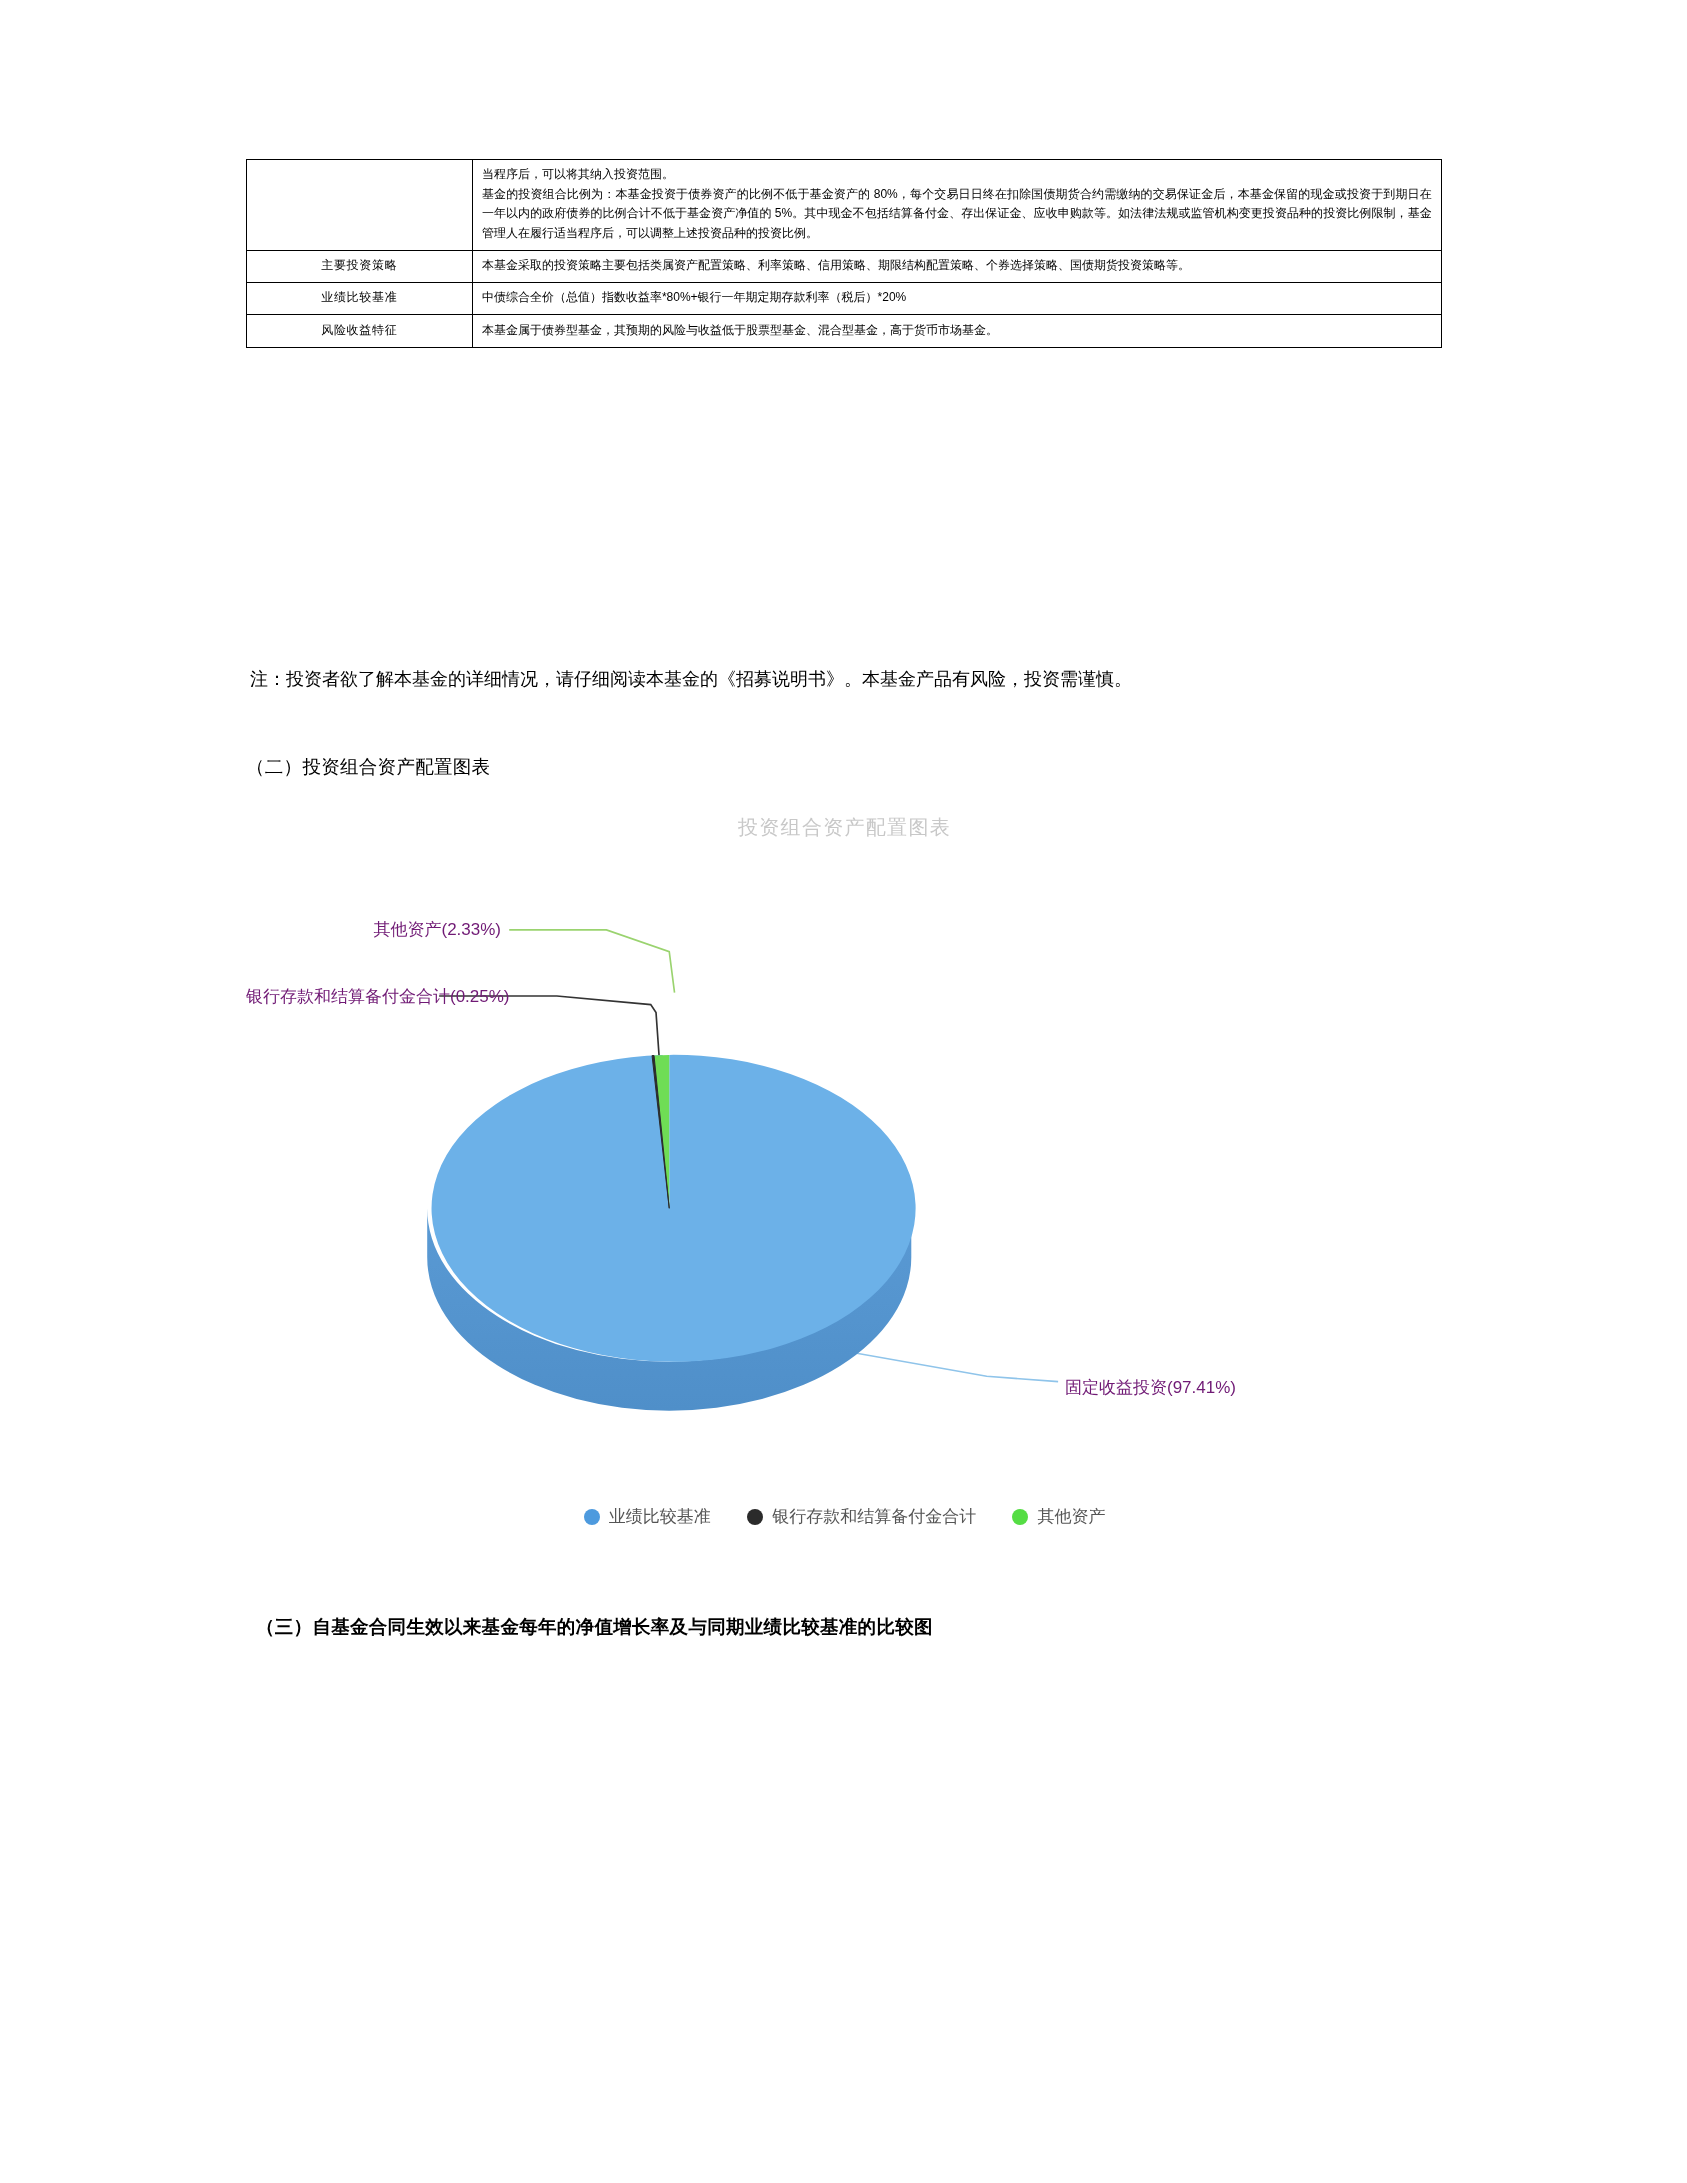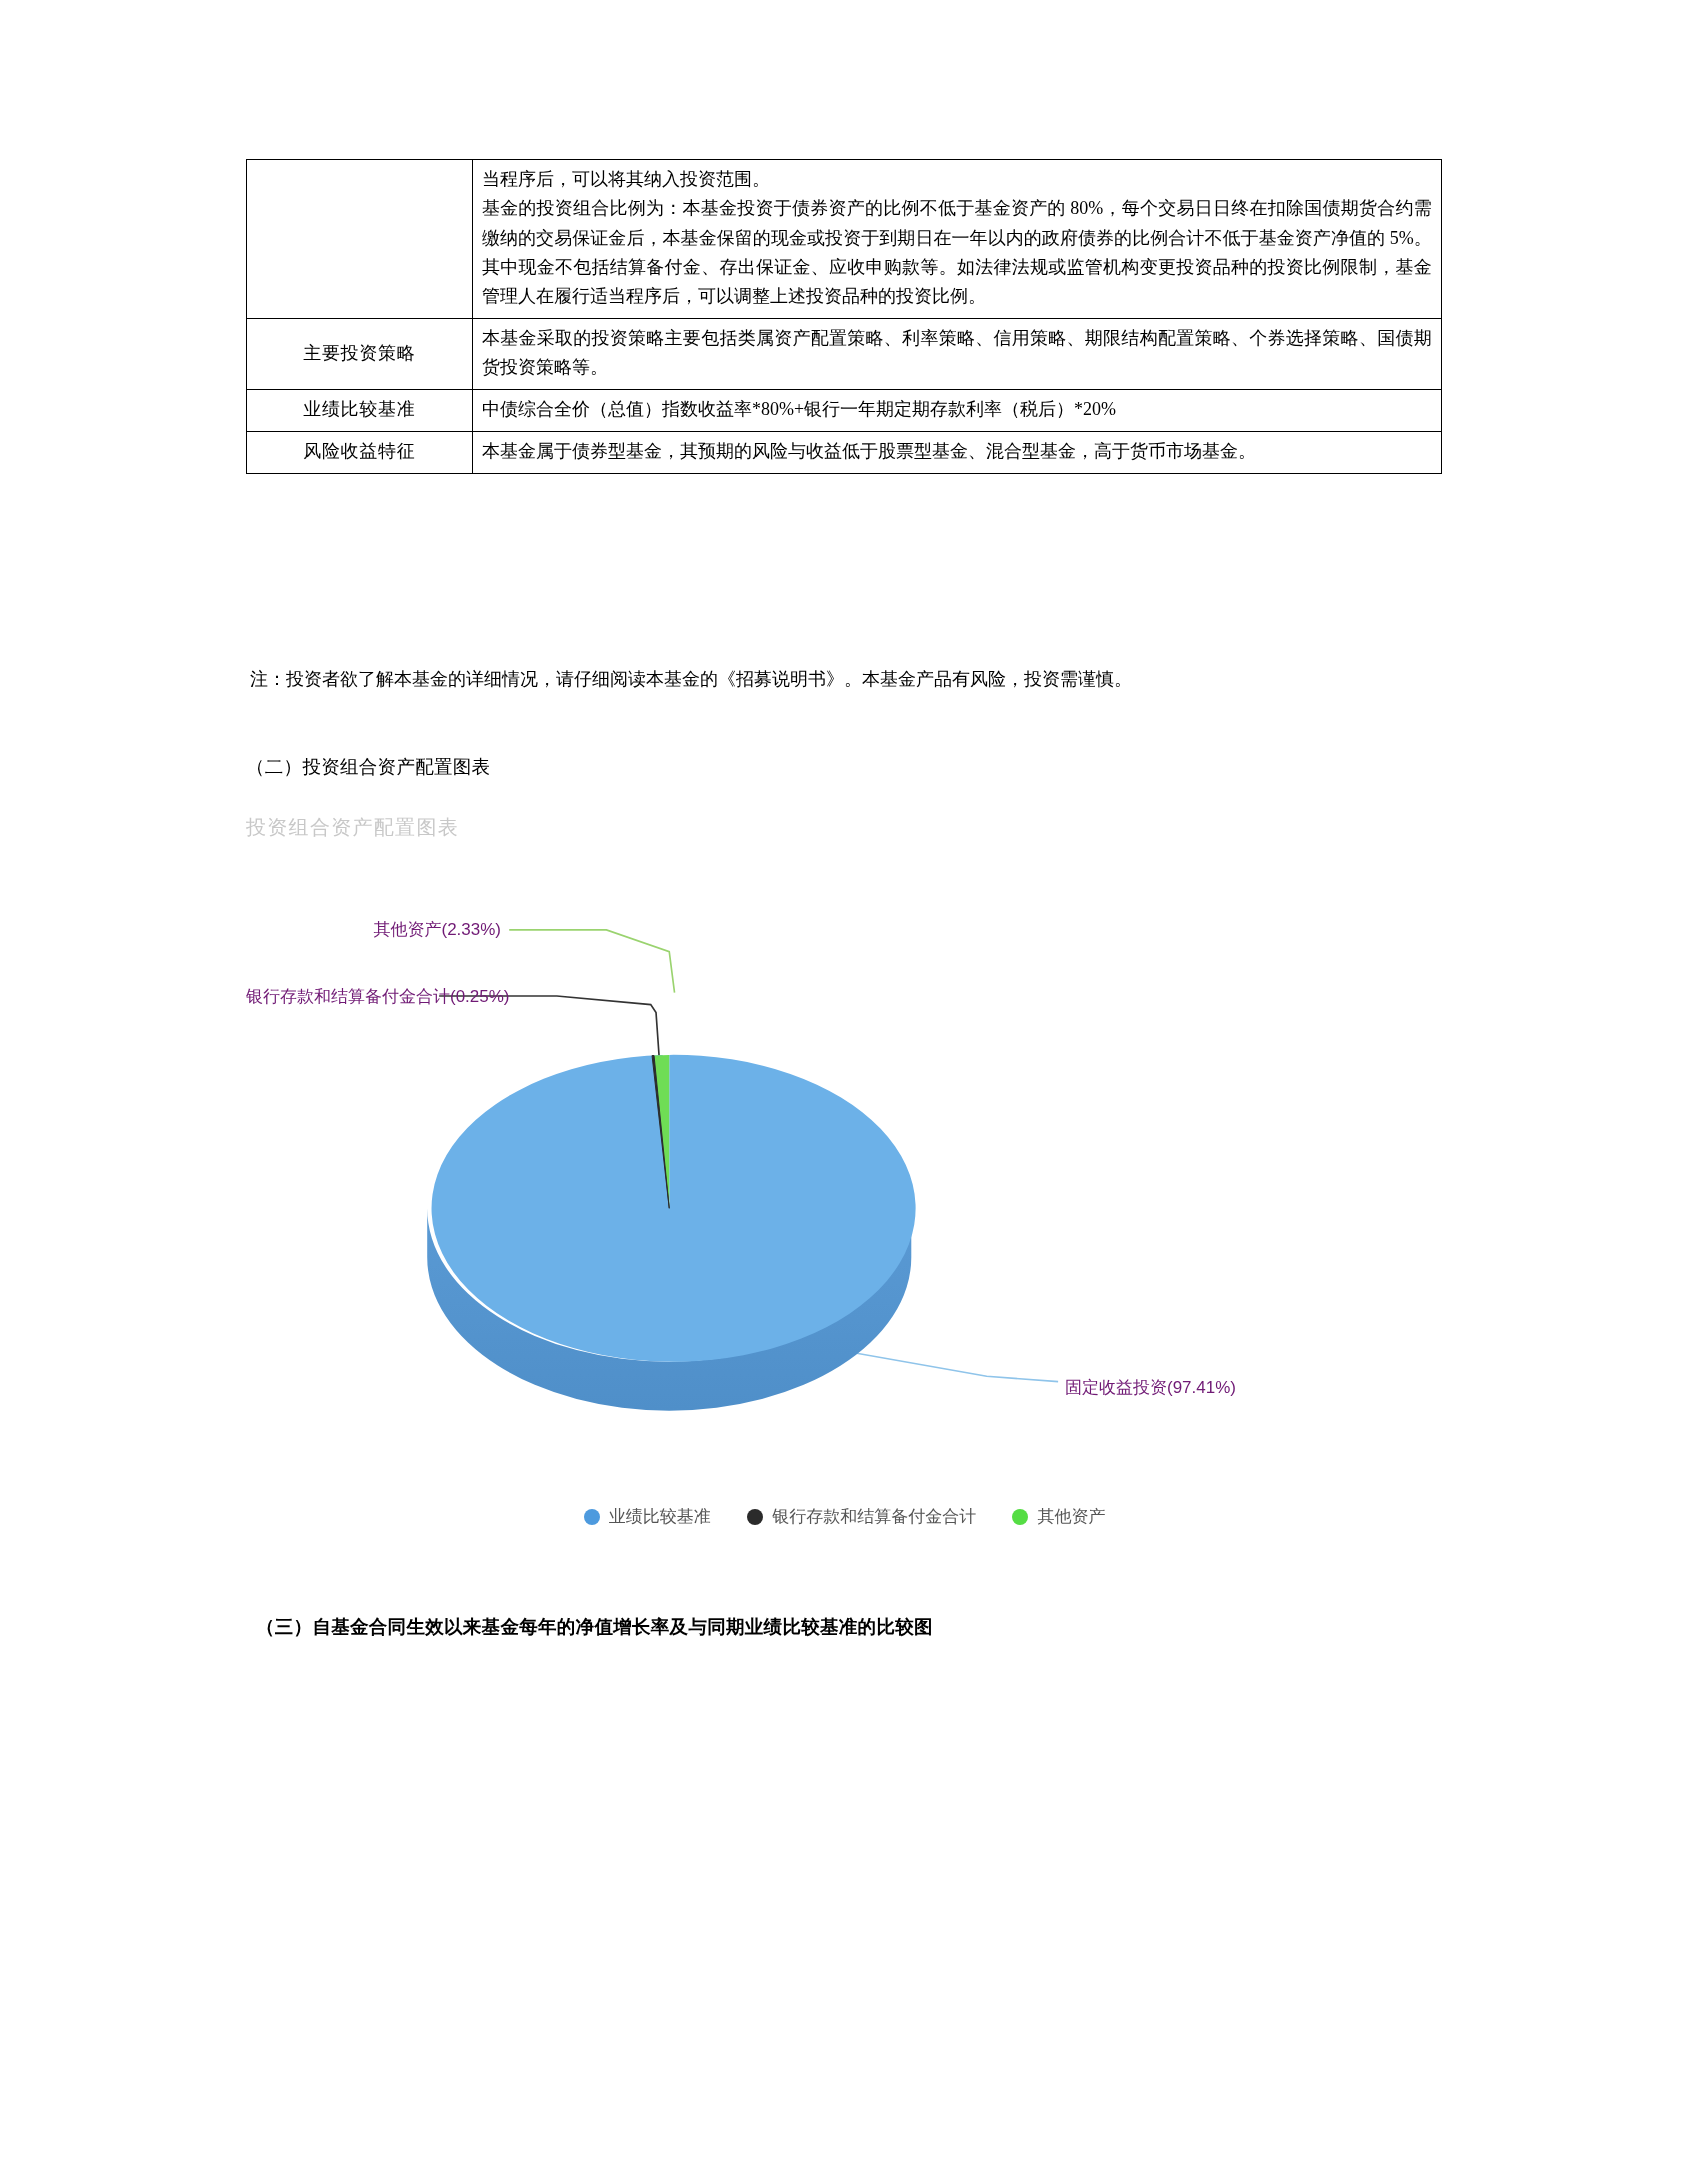--- a/index.html
+++ b/index.html
@@ -30,23 +30,23 @@
     left: 246px;
     top: 159px;
     width: 1196px;
     border-collapse: collapse;
     table-layout: fixed;
   }
   .info-table td {
     border: 1.3px solid #000;
     vertical-align: middle;
     padding: 5.3px 9.3px 6.6px 9.3px;
-    font-size: 18px;
+    font-size: 12px;
     line-height: 1.62;
-    font-family: Liberation Serif, serif;
+    font-family: Liberation Sans, sans-serif;
   }
   .info-table td.label {
     width: 206px;
     text-align: center;
     letter-spacing: 0.7px;
   }
   .info-table td.value {
     text-align: justify;
     text-justify: inter-ideograph;
   }
@@ -90,21 +90,21 @@
     left: 246px;
     top: 794px;
     width: 1197px;
     height: 781px;
   }
   .chart-title {
     position: absolute;
     left: 0;
     top: 20px;
     width: 1197px;
-    text-align: left;
+    text-align: center;
     font-size: 20px;
     color: #c8c8c8;
     font-family: "Liberation Sans", sans-serif;
     letter-spacing: 1.3px;
   }
   .chart-subtitle {
     position: absolute;
     left: 0;
     top: 60px;
     width: 1197px;

